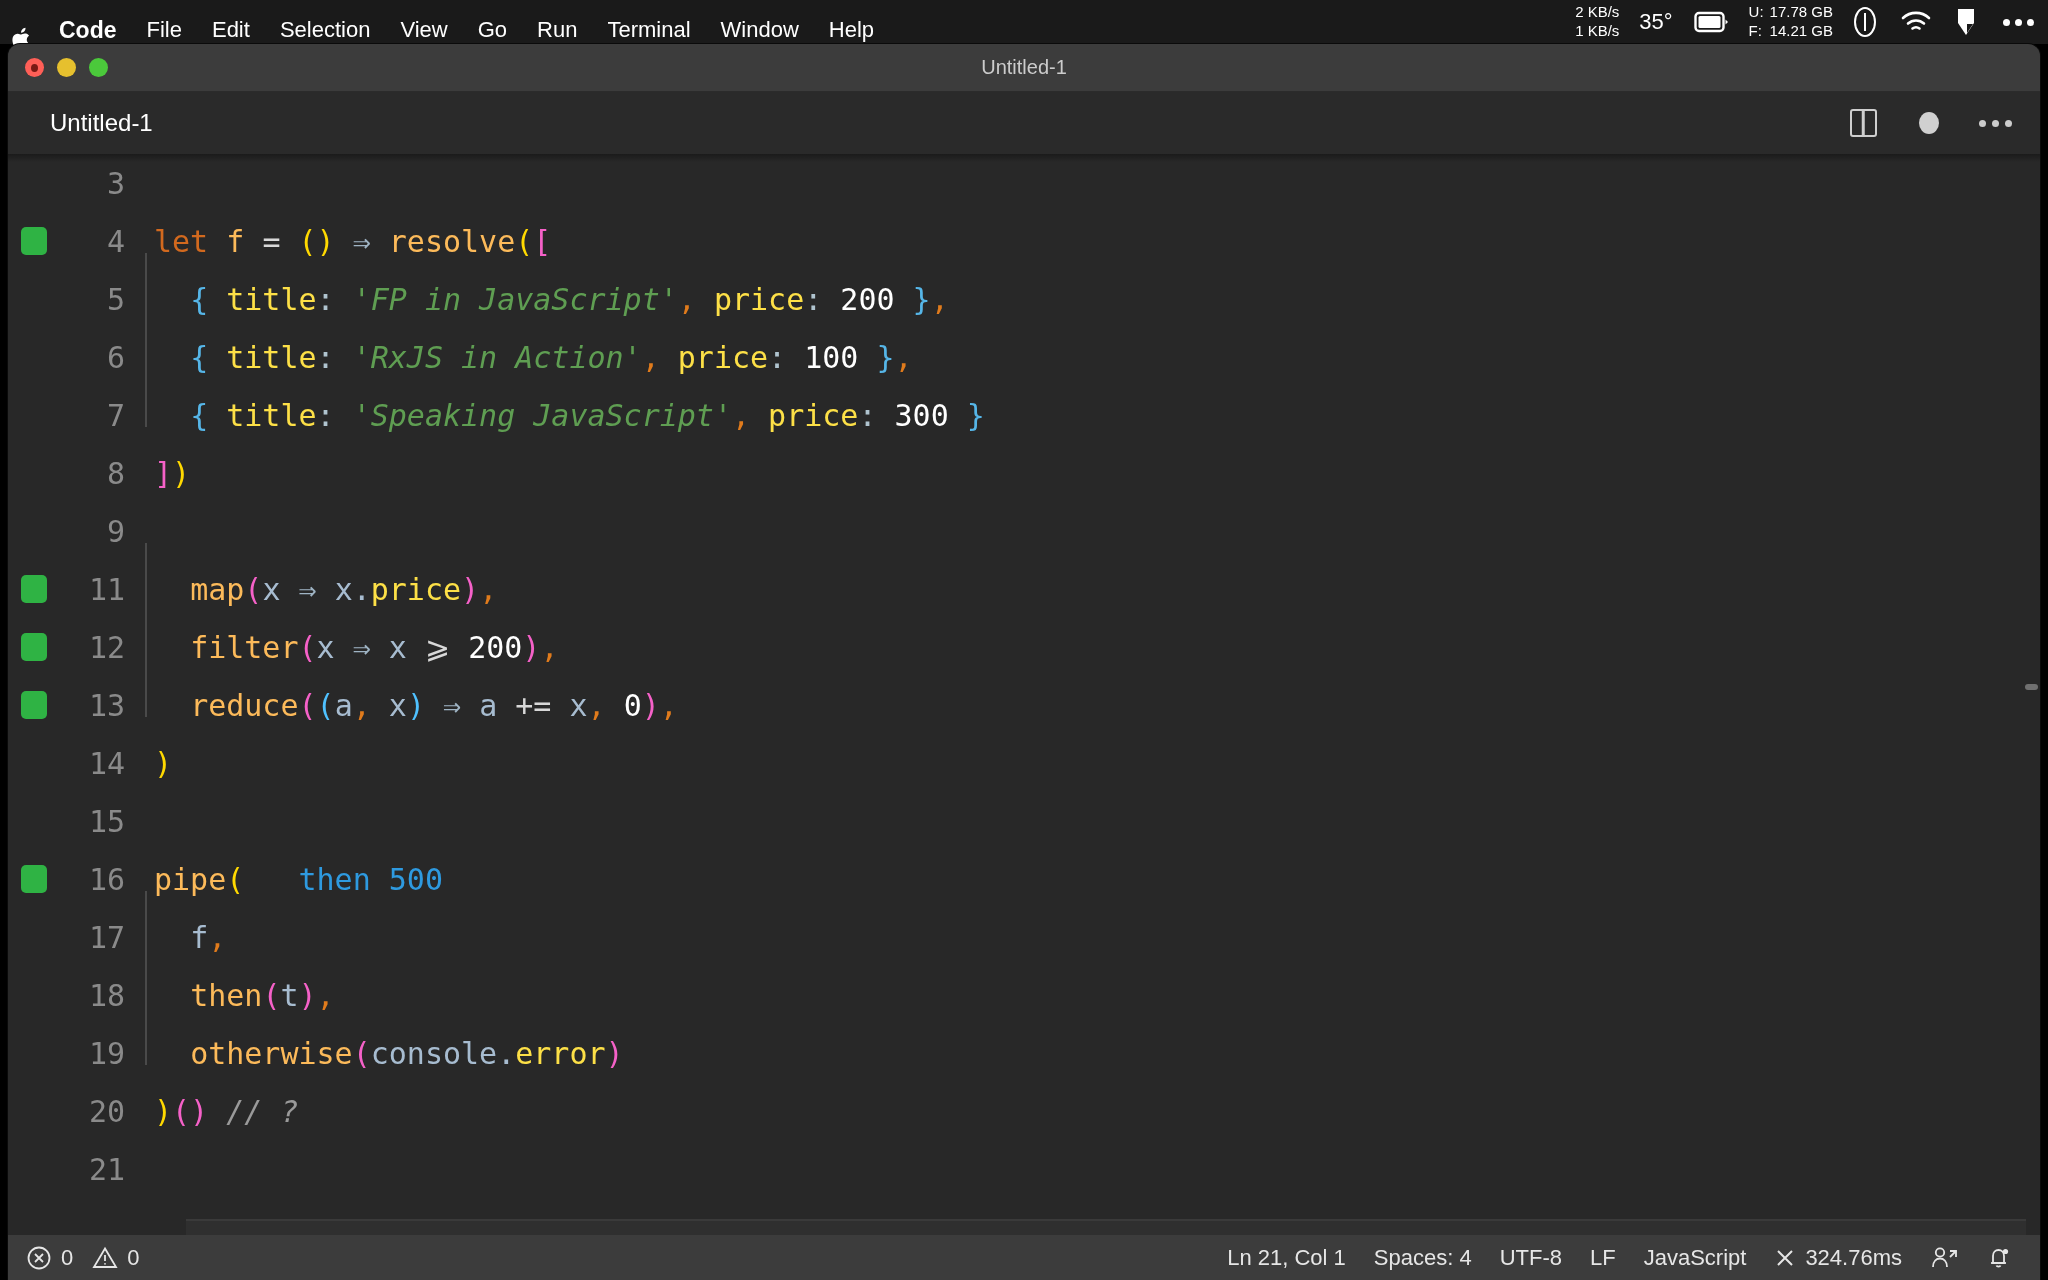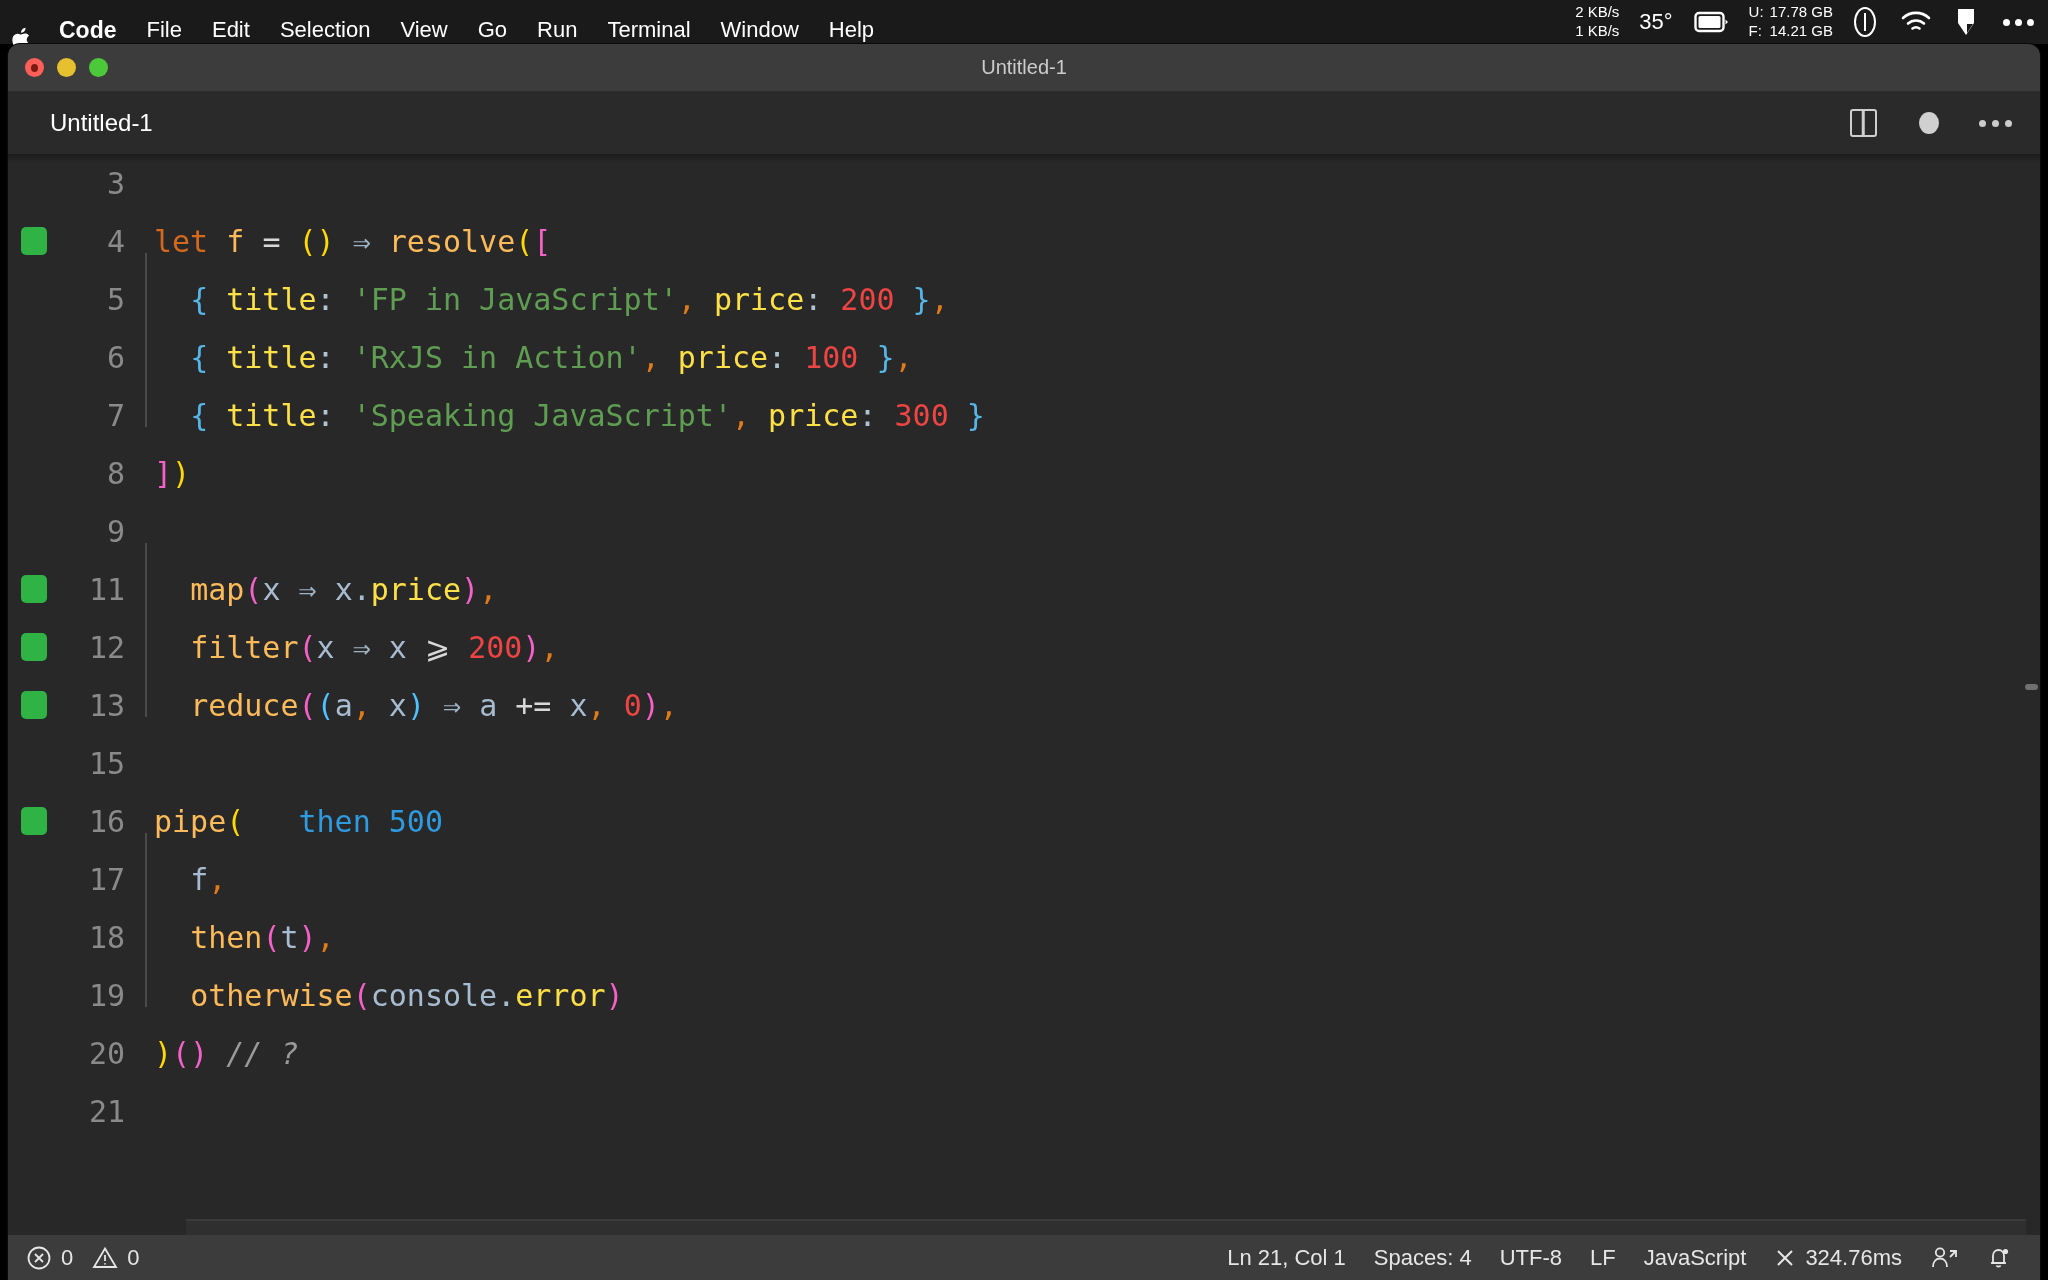--- a/index.html
+++ b/index.html
@@ -146,22 +146,22 @@
   .t-kw      { color: #d2691e; }
   .t-var     { color: #fcba5a; }
   .t-varc    { color: #a7bcd0; }
   .t-op      { color: #d8d8d8; }
   .t-fn      { color: #fcba5a; }
   .t-paren-y { color: #ffd900; }
   .t-paren-m { color: #f561c8; }
   .t-paren-c { color: #4fc1ff; }
   .t-brace-c { color: #56b6e8; }
   .t-prop    { color: #fde047; }
-  .t-str     { color: #5f9e52; }
-  .t-num     { color: #ef4444; }
+  .t-str     { color: #5f9e52; font-style: italic; }
+  .t-num     { color: #ffffff; }
   .t-comma   { color: #e07b1c; }
   .t-colon   { color: #b0c4cf; }
   .t-arrow   { color: #9fb4c4; }
   .t-comment { color: #9a9a9a; font-style: italic; }
   .t-hint    { color: #2e9ae0; }
 
   
   #vscroll {
     position: absolute; right: 0; top: 0; width: 18px; height: 100%;
   }
@@ -309,20 +309,21 @@
         <div class="code-line"><div class="lnum">3</div><div class="code-text"></div></div>
         <div class="code-line"><div class="gutter-dec"></div><div class="lnum">4</div><div class="code-text"><span class="t-kw">let</span><span class="t-op"> </span><span class="t-var">f</span><span class="t-op"> </span><span class="t-op">=</span><span class="t-op"> </span><span class="t-paren-y">()</span><span class="t-op"> </span><span class="t-arrow">⇒</span><span class="t-op"> </span><span class="t-fn">resolve</span><span class="t-paren-y">(</span><span class="t-paren-m">[</span></div></div>
         <div class="code-line"><div class="lnum">5</div><div class="code-text"><span class="indent-guide" style="left: 2px;"></span><span class="t-op">  </span><span class="t-brace-c">{</span><span class="t-op"> </span><span class="t-prop">title</span><span class="t-colon">:</span><span class="t-op"> </span><span class="t-str">'FP in JavaScript'</span><span class="t-comma">,</span><span class="t-op"> </span><span class="t-prop">price</span><span class="t-colon">:</span><span class="t-op"> </span><span class="t-num">200</span><span class="t-op"> </span><span class="t-brace-c">}</span><span class="t-comma">,</span></div></div>
         <div class="code-line"><div class="lnum">6</div><div class="code-text"><span class="indent-guide" style="left: 2px;"></span><span class="t-op">  </span><span class="t-brace-c">{</span><span class="t-op"> </span><span class="t-prop">title</span><span class="t-colon">:</span><span class="t-op"> </span><span class="t-str">'RxJS in Action'</span><span class="t-comma">,</span><span class="t-op"> </span><span class="t-prop">price</span><span class="t-colon">:</span><span class="t-op"> </span><span class="t-num">100</span><span class="t-op"> </span><span class="t-brace-c">}</span><span class="t-comma">,</span></div></div>
         <div class="code-line"><div class="lnum">7</div><div class="code-text"><span class="indent-guide" style="left: 2px;"></span><span class="t-op">  </span><span class="t-brace-c">{</span><span class="t-op"> </span><span class="t-prop">title</span><span class="t-colon">:</span><span class="t-op"> </span><span class="t-str">'Speaking JavaScript'</span><span class="t-comma">,</span><span class="t-op"> </span><span class="t-prop">price</span><span class="t-colon">:</span><span class="t-op"> </span><span class="t-num">300</span><span class="t-op"> </span><span class="t-brace-c">}</span></div></div>
         <div class="code-line"><div class="lnum">8</div><div class="code-text"><span class="t-paren-m">]</span><span class="t-paren-y">)</span></div></div>
         <div class="code-line"><div class="lnum">9</div><div class="code-text"></div></div>
         <div class="code-line"><div class="gutter-dec"></div><div class="lnum">11</div><div class="code-text"><span class="indent-guide" style="left: 2px;"></span><span class="t-op">  </span><span class="t-fn">map</span><span class="t-paren-m">(</span><span class="t-varc">x</span><span class="t-op"> </span><span class="t-arrow">⇒</span><span class="t-op"> </span><span class="t-varc">x</span><span class="t-varc">.</span><span class="t-prop">price</span><span class="t-paren-m">)</span><span class="t-comma">,</span></div></div>
         <div class="code-line"><div class="gutter-dec"></div><div class="lnum">12</div><div class="code-text"><span class="indent-guide" style="left: 2px;"></span><span class="t-op">  </span><span class="t-fn">filter</span><span class="t-paren-m">(</span><span class="t-varc">x</span><span class="t-op"> </span><span class="t-arrow">⇒</span><span class="t-op"> </span><span class="t-varc">x</span><span class="t-op"> </span><span class="t-op">⩾</span><span class="t-op"> </span><span class="t-num">200</span><span class="t-paren-m">)</span><span class="t-comma">,</span></div></div>
         <div class="code-line"><div class="gutter-dec"></div><div class="lnum">13</div><div class="code-text"><span class="indent-guide" style="left: 2px;"></span><span class="t-op">  </span><span class="t-fn">reduce</span><span class="t-paren-m">(</span><span class="t-paren-c">(</span><span class="t-varc">a</span><span class="t-comma">,</span><span class="t-op"> </span><span class="t-varc">x</span><span class="t-paren-c">)</span><span class="t-op"> </span><span class="t-arrow">⇒</span><span class="t-op"> </span><span class="t-varc">a</span><span class="t-op"> </span><span class="t-op">+=</span><span class="t-op"> </span><span class="t-varc">x</span><span class="t-comma">,</span><span class="t-op"> </span><span class="t-num">0</span><span class="t-paren-m">)</span><span class="t-comma">,</span></div></div>
+        <div class="code-line"><div class="lnum">14</div><div class="code-text"><span class="t-paren-y">)</span></div></div>
         <div class="code-line"><div class="lnum">15</div><div class="code-text"></div></div>
         <div class="code-line"><div class="gutter-dec"></div><div class="lnum">16</div><div class="code-text"><span class="t-fn">pipe</span><span class="t-paren-y">(</span><span class="t-hint">   then 500</span></div></div>
         <div class="code-line"><div class="lnum">17</div><div class="code-text"><span class="indent-guide" style="left: 2px;"></span><span class="t-op">  </span><span class="t-varc">f</span><span class="t-comma">,</span></div></div>
         <div class="code-line"><div class="lnum">18</div><div class="code-text"><span class="indent-guide" style="left: 2px;"></span><span class="t-op">  </span><span class="t-fn">then</span><span class="t-paren-m">(</span><span class="t-varc">t</span><span class="t-paren-m">)</span><span class="t-comma">,</span></div></div>
         <div class="code-line"><div class="lnum">19</div><div class="code-text"><span class="indent-guide" style="left: 2px;"></span><span class="t-op">  </span><span class="t-fn">otherwise</span><span class="t-paren-m">(</span><span class="t-varc">console</span><span class="t-varc">.</span><span class="t-prop">error</span><span class="t-paren-m">)</span></div></div>
         <div class="code-line"><div class="lnum">20</div><div class="code-text"><span class="t-paren-y">)</span><span class="t-paren-m">()</span><span class="t-op"> </span><span class="t-comment">// ?</span></div></div>
         <div class="code-line"><div class="lnum">21</div><div class="code-text"></div></div>
       </div>
     <div id="cursor-line"></div>
     <div id="vscroll">

